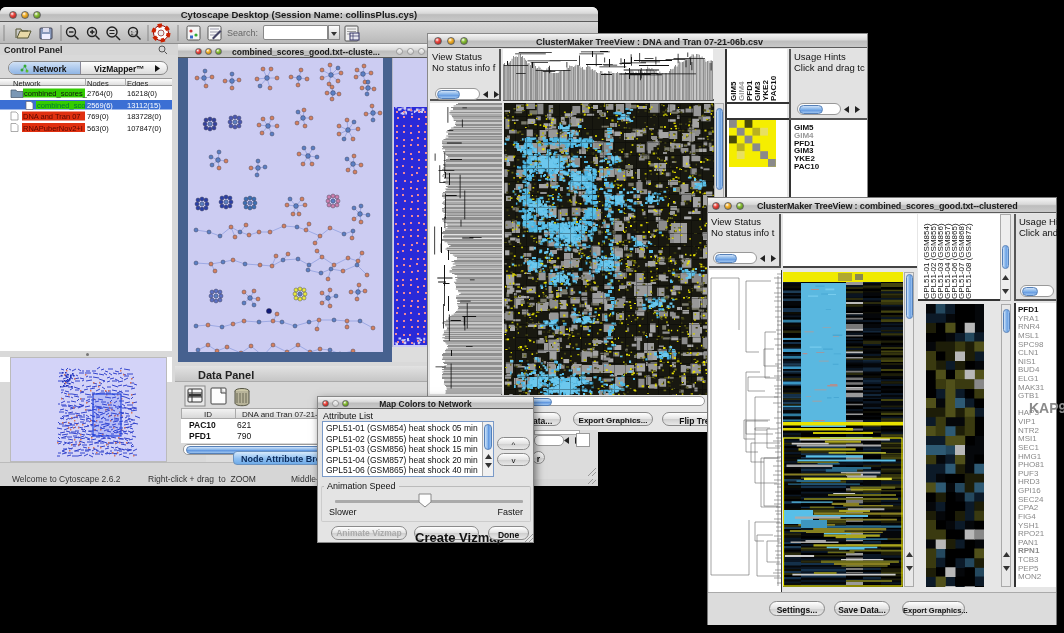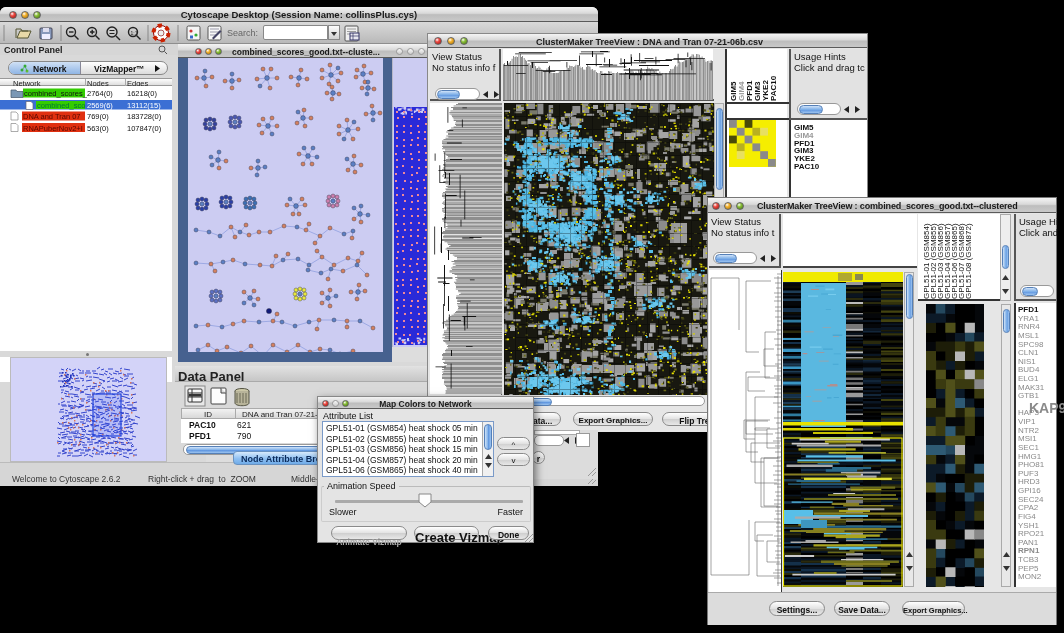--- a/index.html
+++ b/index.html
@@ -577,21 +577,21 @@
       <span style="position:absolute;left:12px;top:11px;">Welcome to Cytoscape 2.6.2</span>
       <span style="position:absolute;left:148px;top:11px;">Right-click + drag&nbsp; to&nbsp; ZOOM</span>
       <span style="position:absolute;left:291px;top:11px;">Middle-</span>
       <svg width="12" height="12" style="position:absolute;left:586px;top:11px">
         <path d="M10 2L2 10M10 6L6 10M10 10h0" stroke="#999" stroke-width="1"></path>
       </svg>
     </div>
   </div>
 <div class="abs" style="left:175px;top:362px;width:423px;height:93px;background:#d9d9d9;">
     <div style="position:absolute;left:0;top:4px;width:423px;height:16px;background:linear-gradient(180deg,#e2e2e2,#c6c6c6);border-bottom:1px solid #aaa;">
-      <span style="position:absolute;left:3px;top:3px;font-size:13px;font-weight:bold;color:#222;">Data Panel</span>
+      <span style="position:absolute;left:23px;top:3px;font-size:11px;font-weight:bold;color:#222;">Data Panel</span>
     </div>
     <svg width="90" height="26" style="position:absolute;left:8px;top:22px">
       <rect x="2" y="2" width="20" height="20" fill="#e8e8e8" stroke="#888"></rect>
       <rect x="5" y="5" width="14" height="13" rx="1" fill="#f8f8f8" stroke="#333"></rect>
       <path d="M5 9h14M5 13h14M9 5v13" stroke="#333" stroke-width="1"></path>
       <rect x="5.5" y="10" width="13" height="2.5" fill="#333"></rect>
       <rect x="28" y="4" width="15" height="16" rx="1" fill="#fdfdfd" stroke="#444"></rect>
       <path d="M38 4v5h5" fill="#ddd" stroke="#444"></path>
       <ellipse cx="59" cy="7" rx="7" ry="2.5" fill="#ccc8a8" stroke="#554"></ellipse>
       <path d="M52 7v12c0 1.5 3 2.7 7 2.7s7-1.2 7-2.7V7" fill="#b8b49a" stroke="#554"></path>
@@ -1075,18 +1075,18 @@
     <div class="pill" style="position:absolute;left:179px;top:56px;width:33px;height:13px;font-size:8px;padding-top:2px;">v</div>
     <div class="abs" style="left:3px;top:89px;width:210px;height:36px;border-top:1px solid #bbb;border-left:1px solid #ccc;border-right:1px solid #ccc;border-bottom:1px solid #ccc;border-radius:2px;">
       <div style="position:absolute;left:2px;top:-6px;background:#e4e4e4;padding:0 3px;font-size:9px;color:#111;">Animation Speed</div>
       <div style="position:absolute;left:13px;top:13px;width:188px;height:2.5px;background:#aaa;border-radius:1px;"></div>
       <svg width="16" height="17" style="position:absolute;left:95px;top:5px">
         <path d="M2 2h12v8l-6 5-6-5z" fill="#fdfdfd" stroke="#888"></path>
       </svg>
       <div style="position:absolute;left:7px;top:20px;font-size:9px;color:#111;">Slower</div>
       <div style="position:absolute;right:7px;top:20px;font-size:9px;color:#111;">Faster</div>
     </div>
-    <div class="pill" style="position:absolute;left:13px;top:129px;width:76px;height:14px;font-size:8.5px;font-weight:bold;color:#aaa;padding-top:10px;">Animate Vizmap</div>
+    <div class="pill" style="position:absolute;left:13px;top:129px;width:76px;height:14px;font-size:8.5px;font-weight:bold;color:#aaa;padding-top:1px;">Animate Vizmap</div>
     <div class="pill" style="position:absolute;left:96px;top:129px;width:65px;height:14px;font-size:13px;font-weight:bold;padding-top:2.5px;">Create Vizmap</div>
     <div class="pill" style="position:absolute;left:170px;top:129px;width:41px;height:14px;font-size:8.5px;font-weight:bold;padding-top:2.5px;">Done</div>
     <svg width="10" height="10" style="position:absolute;left:206px;top:136px">
       <path d="M9 1L1 9M9 5L5 9" stroke="#999" stroke-width="1"></path>
     </svg>
   </div>
 </body></html>

